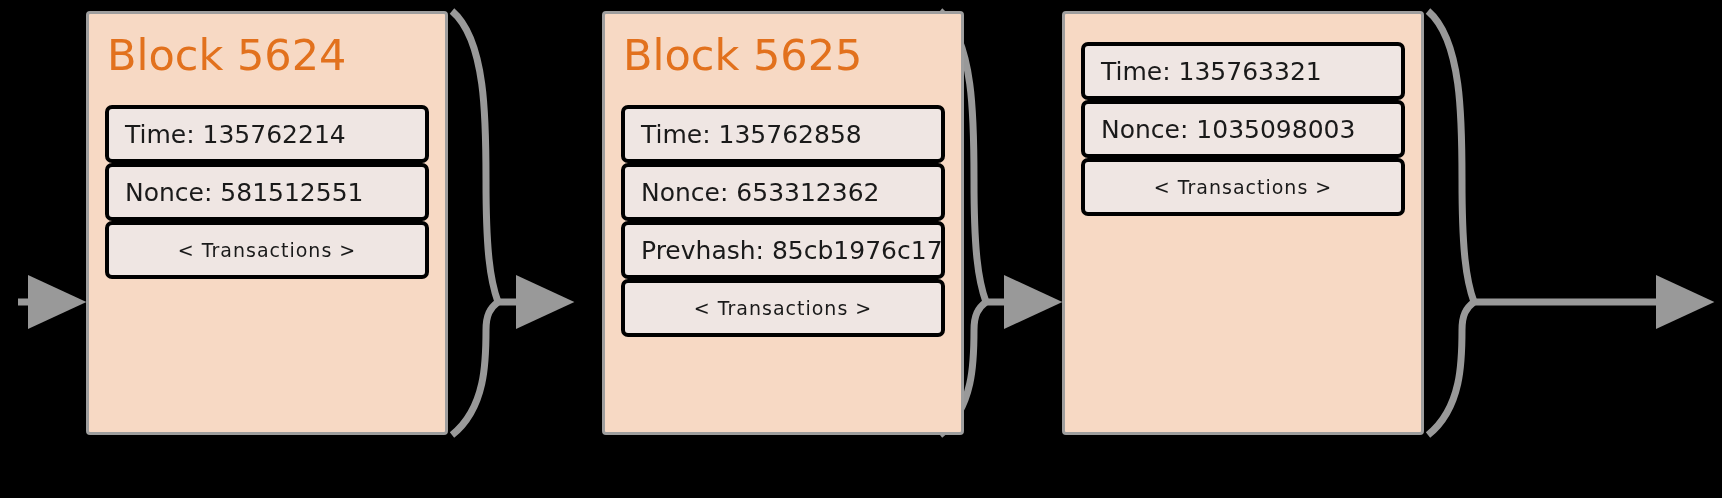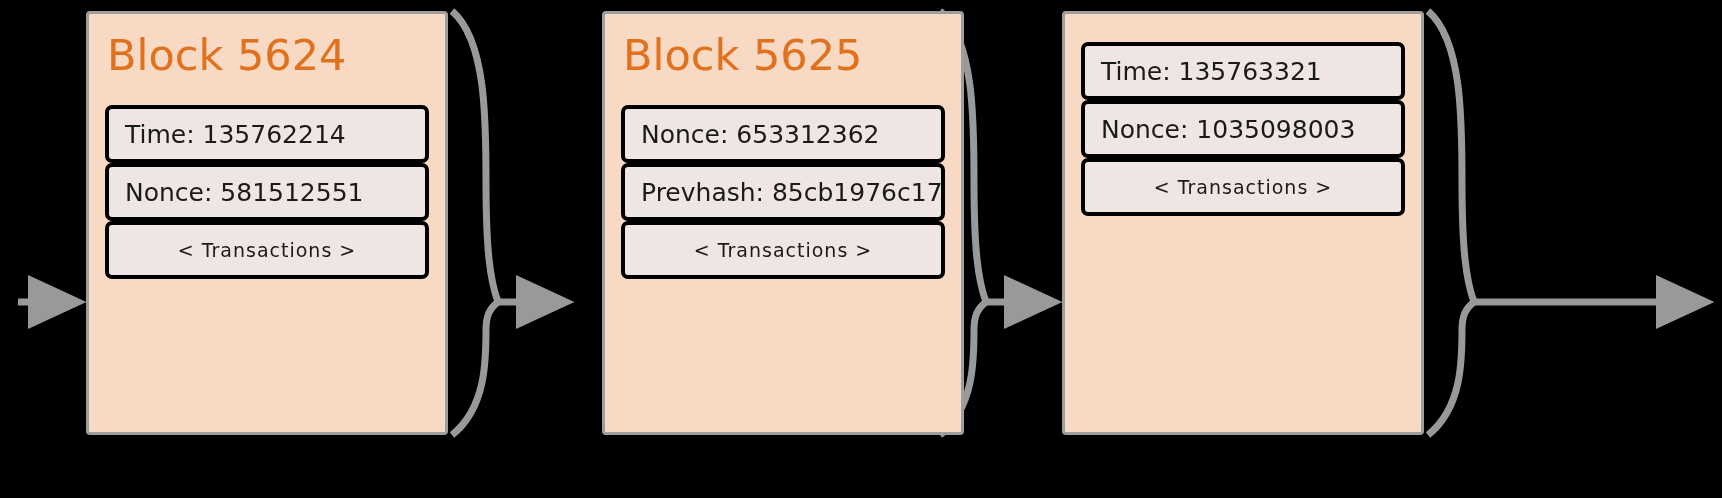--- a/index.html
+++ b/index.html
@@ -101,20 +101,21 @@
     <div class="fields">
       <div class="field">Time: 135762214</div>
       <div class="field">Nonce: 581512551</div>
       <div class="field tx">&lt; Transactions &gt;</div>
     </div>
   </div>
 
   <div class="block b1">
     <div class="block-title">Block 5625</div>
     <div class="fields">
+      <div class="field">Time: 135762858</div>
       <div class="field">Nonce: 653312362</div>
       <div class="field">Prevhash: 85cb1976c171</div>
       <div class="field tx">&lt; Transactions &gt;</div>
     </div>
   </div>
 
   <div class="block b2">
     <div class="fields">
       <div class="field">Time: 135763321</div>
       <div class="field">Nonce: 1035098003</div>

